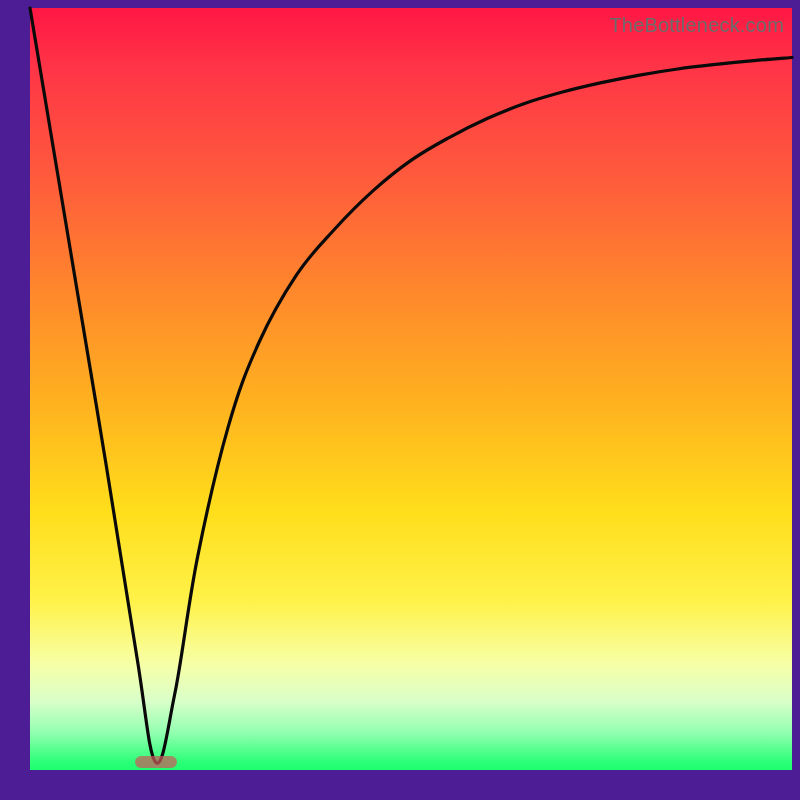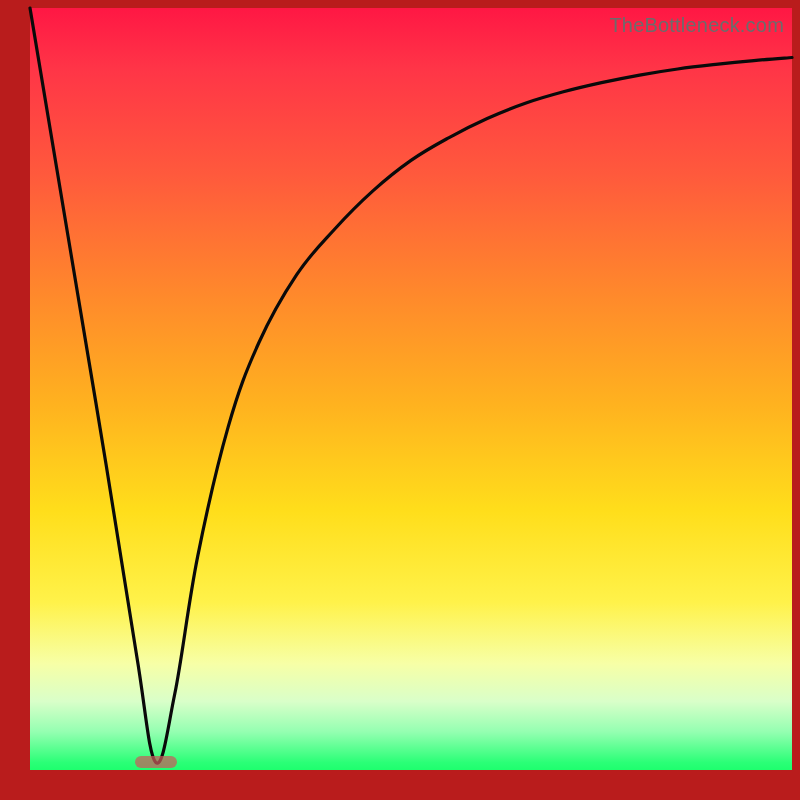--- a/index.html
+++ b/index.html
@@ -8,21 +8,21 @@
     width: 800px;
     height: 800px;
     overflow: hidden;
     background: #000;
     font-family: Arial, Helvetica, sans-serif;
   }
   .frame {
     position: relative;
     width: 800px;
     height: 800px;
-    background: #b91c1c;
+    background: #4c1d95;
     box-sizing: border-box;
   }
   .plot-area {
     position: absolute;
     left: 30px;
     top: 8px;
     width: 762px;
     height: 762px;
     
     background: linear-gradient(to bottom,

